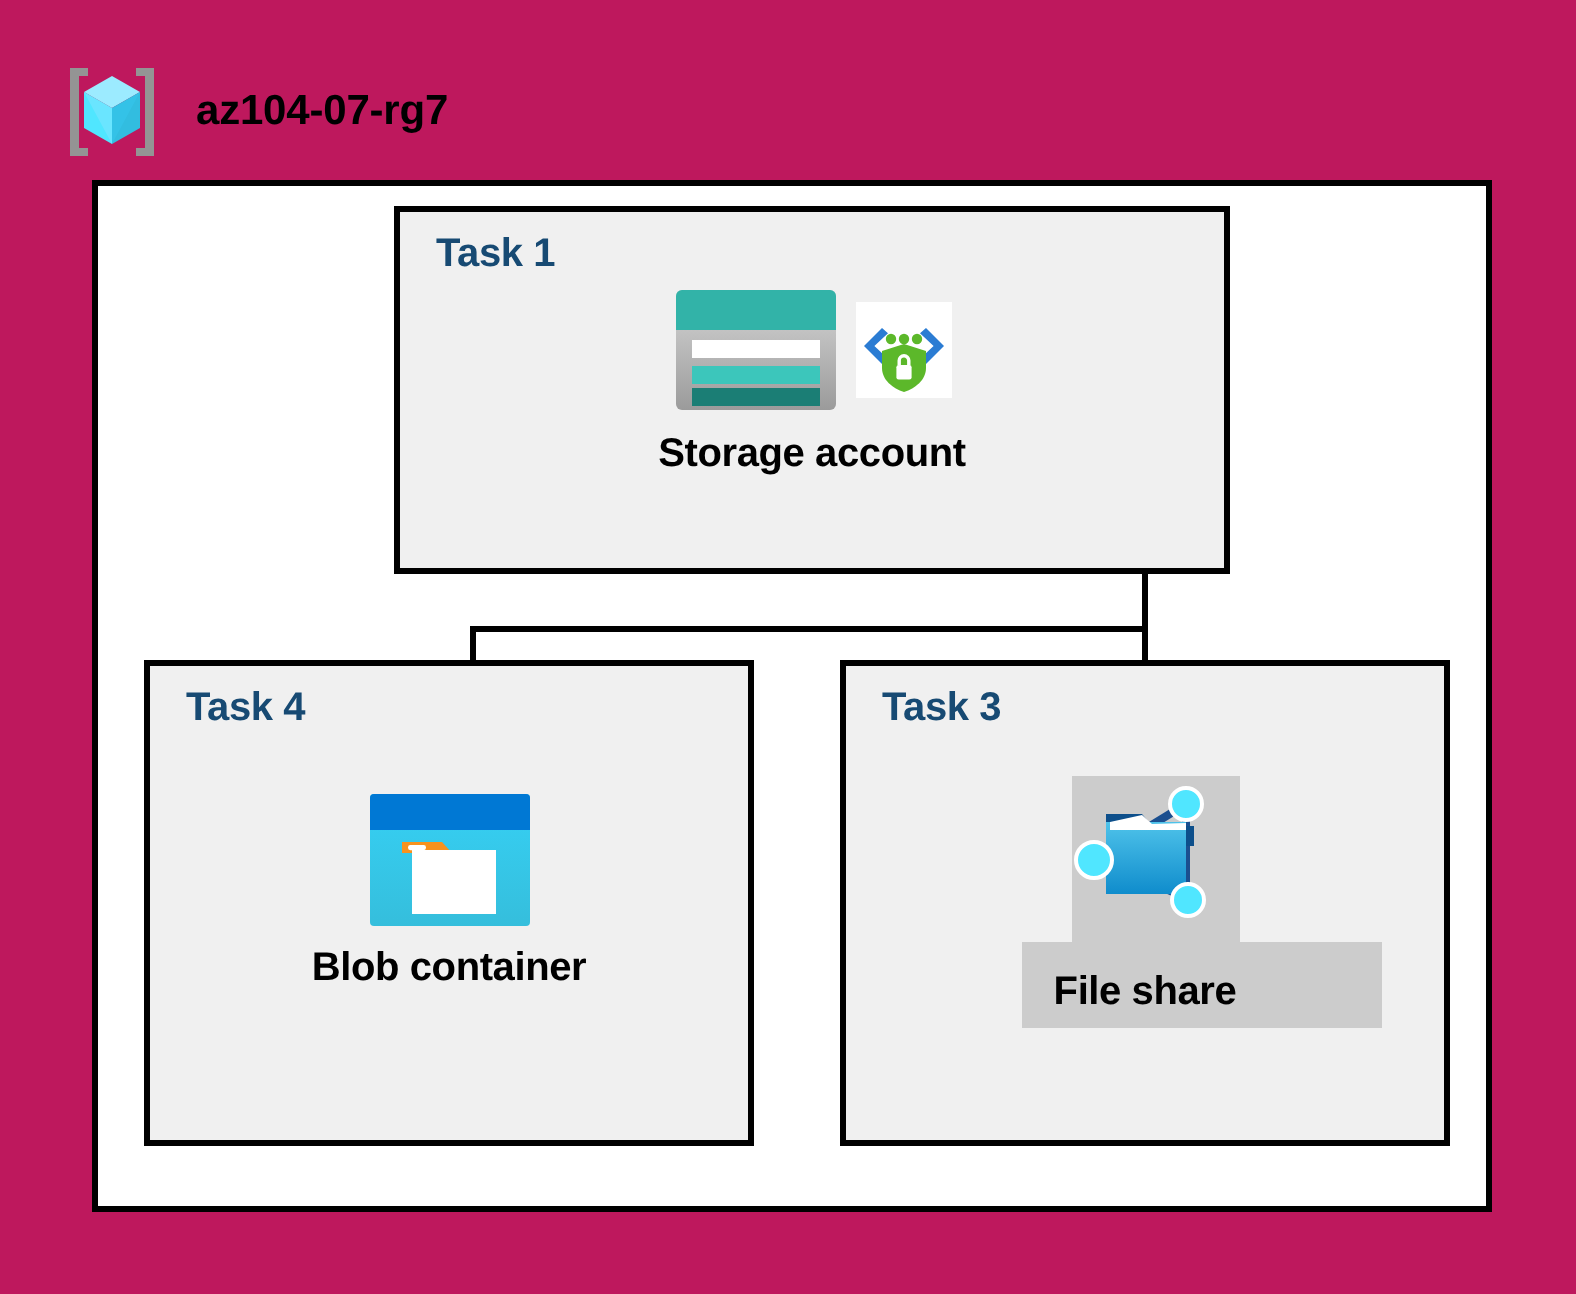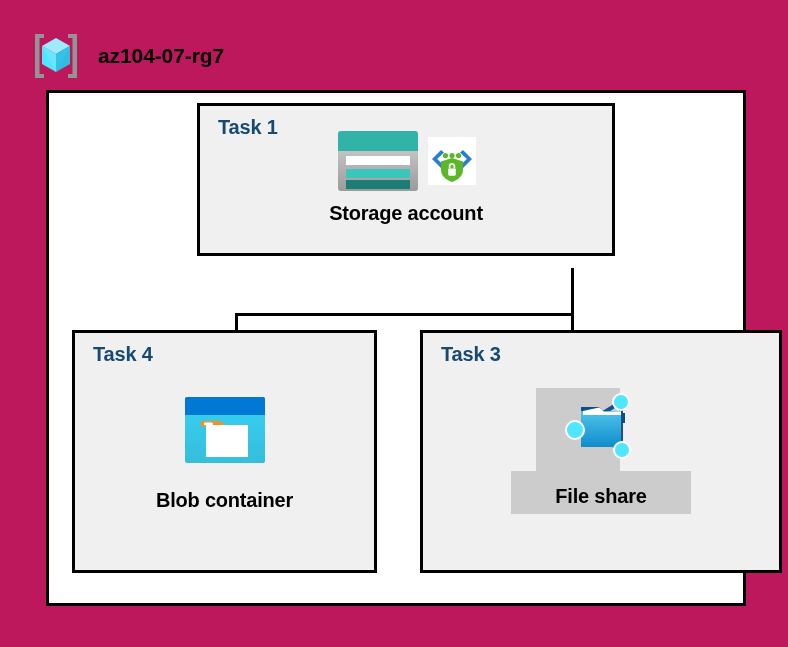--- a/index.html
+++ b/index.html
@@ -62,32 +62,32 @@
   .task-box {
     position: absolute;
     background: #f0f0f0;
     border: 3px solid #000000;
     box-sizing: border-box;
   }
   #task-1-box {
     left: 197px;
     top: 103px;
     width: 418px;
-    height: 153px;
+    height: 184px;
   }
   #task-2-box {
     left: 72px;
     top: 330px;
     width: 305px;
     height: 243px;
   }
   #task-3-box {
     left: 420px;
     top: 330px;
-    width: 362px;
+    width: 305px;
     height: 243px;
   }
 
   .task-label {
     position: absolute;
     left: 18px;
     top: 10px;
     font-size: 20px;
     font-weight: bold;
     color: #174a73;
@@ -105,38 +105,38 @@
     font-size: 20px;
     font-weight: bold;
     color: #000000;
     white-space: nowrap;
     letter-spacing: -0.2px;
   }
 
   
   #storage-node {
     left: 0;
-    top: 22px;
+    top: 36px;
     width: 100%;
   }
   #storage-node .icon-row {
     display: flex;
     align-items: center;
     gap: 8px;
     height: 66px;
   }
   #storage-node .node-caption { margin-top: 8px; }
 
   
   #blob-node {
     left: 0;
     top: 62px;
     width: 100%;
   }
-  #blob-node .node-caption { margin-top: 24px; }
+  #blob-node .node-caption { margin-top: 8px; }
 
   
   #fileshare-node {
     left: 0;
     top: 52px;
     width: 100%;
   }
   #fileshare-highlight-icon {
     position: absolute;
     left: 113px;

